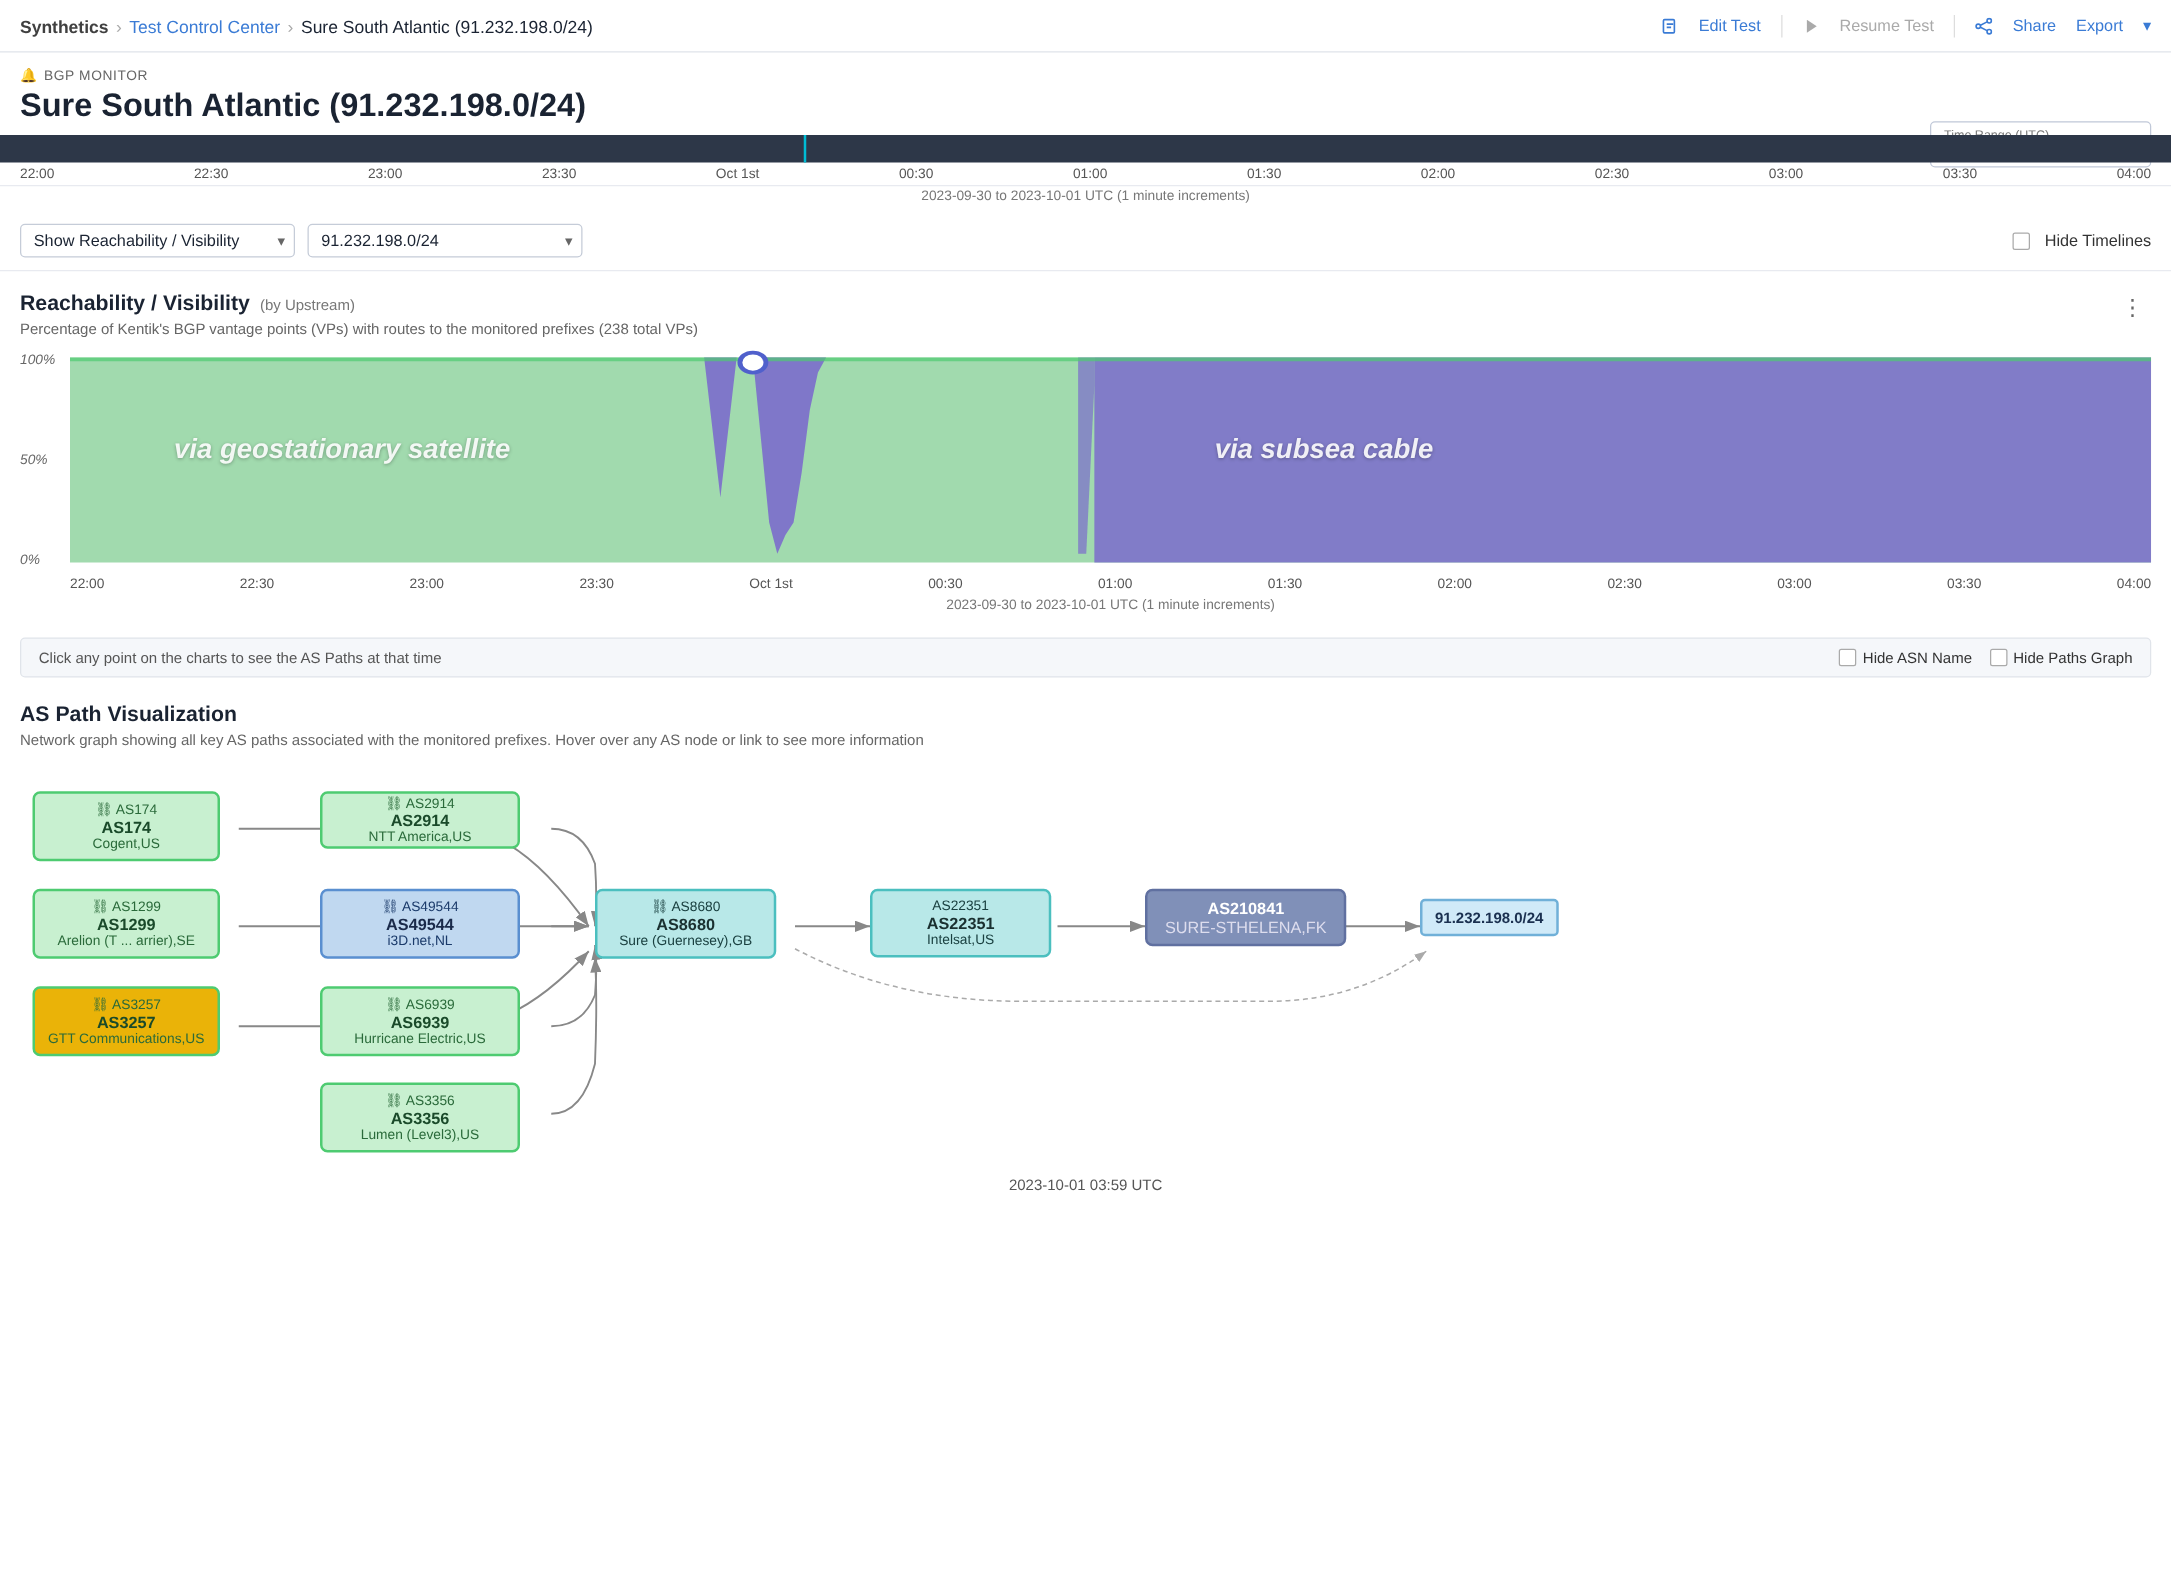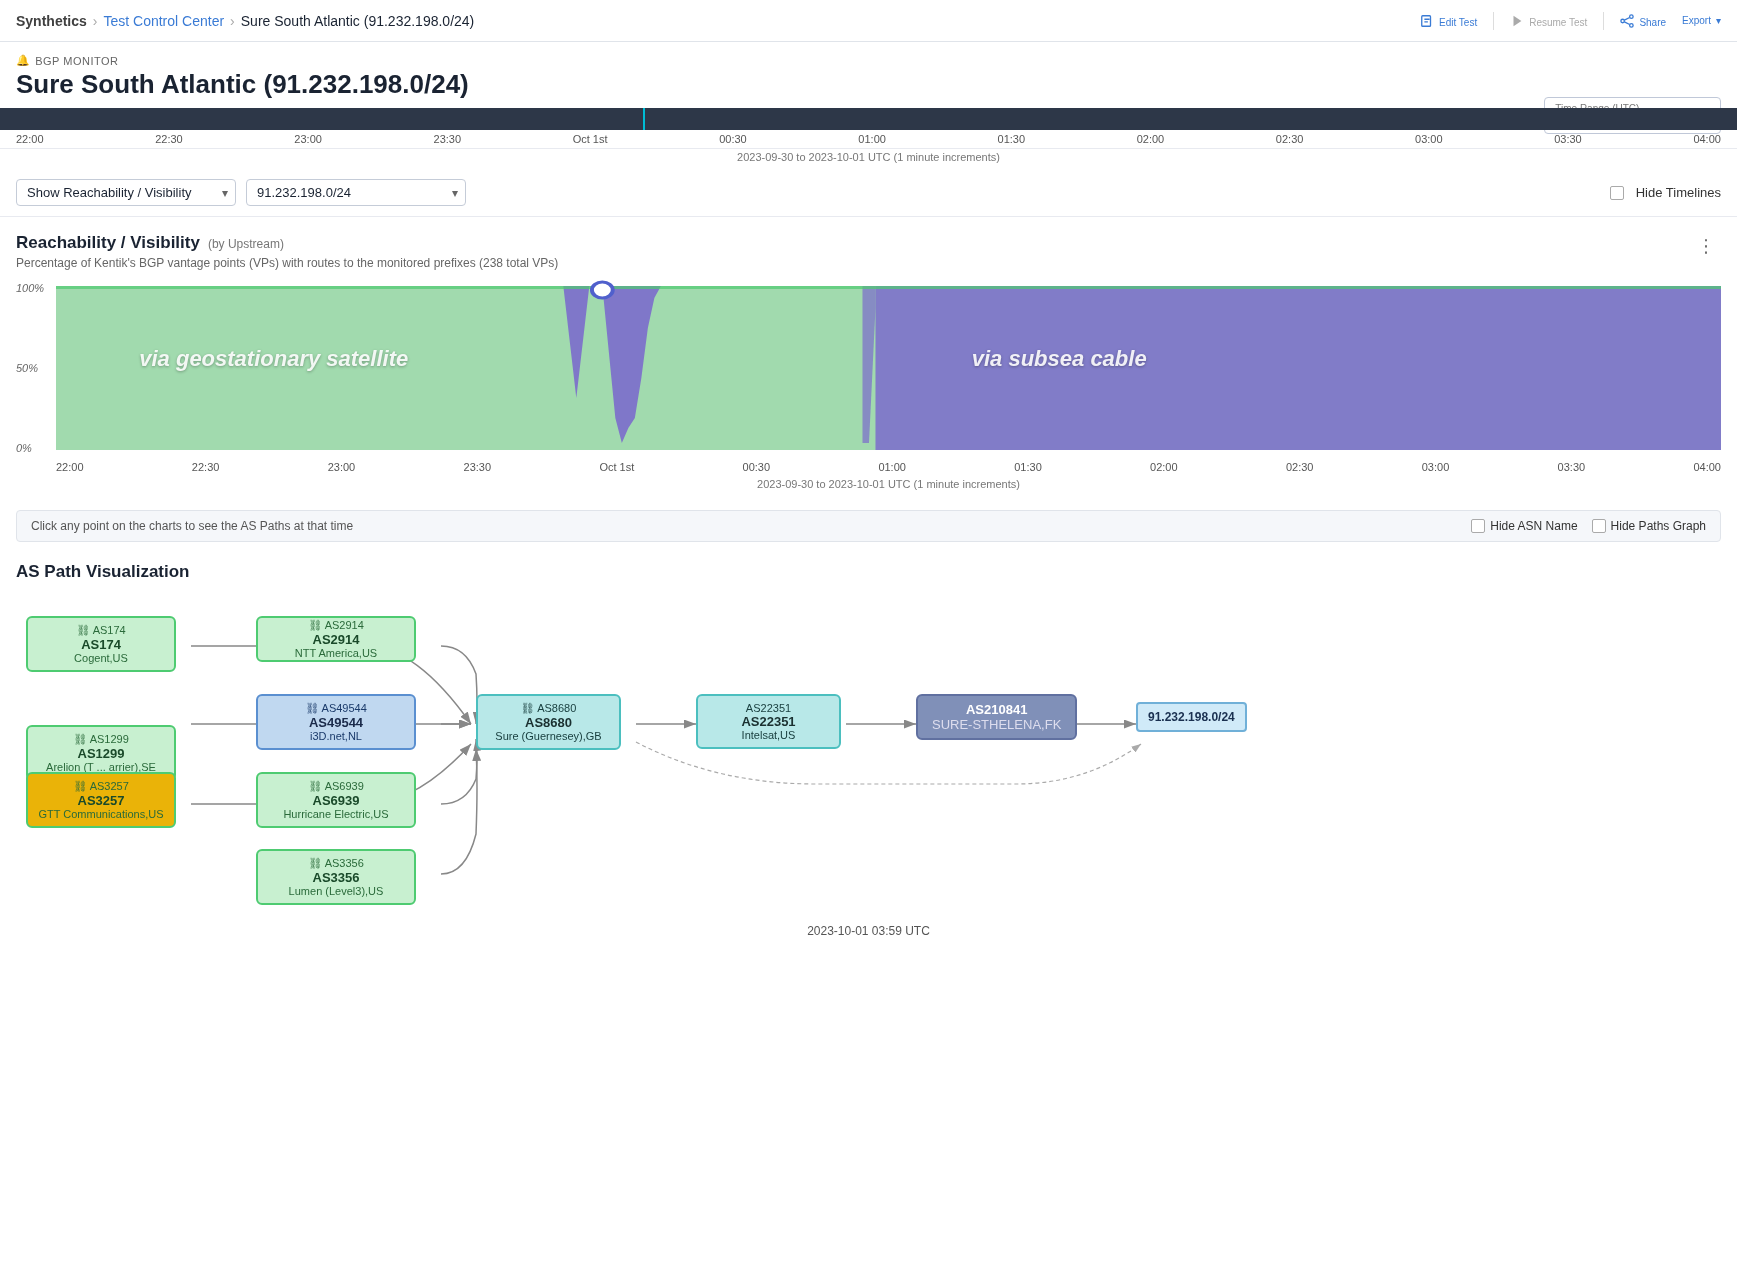--- a/index.html
+++ b/index.html
@@ -10,21 +10,21 @@
       display: flex; align-items: center; justify-content: space-between;
       padding: 8px 16px; border-bottom: 1px solid #e0e4ea; height: 42px;
       background: #fff;
     }
     .breadcrumb { display: flex; align-items: center; gap: 6px; font-size: 14px; }
     .breadcrumb .synthetics { color: #404040; font-weight: 600; }
     .breadcrumb .sep { color: #aaa; }
     .breadcrumb .link { color: #3a7bd5; }
     .breadcrumb .current { color: #1a2332; }
     .nav-actions { display: flex; align-items: center; gap: 16px; }
-    .nav-btn { display: flex; align-items: flex-end; gap: 5px; color: #3a7bd5; font-size: 10px; cursor: pointer; background: none; border: none; }
+    .nav-btn { display: flex; align-items: flex-end; gap: 16px; color: #3a7bd5; font-size: 13px; cursor: pointer; background: none; border: none; }
     .nav-btn.disabled { color: #aaa; }
     .nav-btn svg { width: 14px; height: 14px; }
     .separator { width: 1px; height: 18px; background: #ddd; }
 
     
     .page-header { padding: 12px 16px 8px; }
     .bgp-monitor-label { font-size: 11px; color: #666; text-transform: uppercase; letter-spacing: 0.5px; display: flex; align-items: center; gap: 5px; }
     .page-title { font-size: 26px; font-weight: 700; color: #1a2332; margin-top: 2px; }
     .time-range-box {
       position: absolute; right: 16px; top: 55px;
@@ -266,20 +266,21 @@
     </div>
     <div class="info-checkbox-row">
       <span class="checkbox"></span>
       <span>Hide Paths Graph</span>
     </div>
   </div>
 </div>
 
 <div class="as-path-section">
   <div class="as-path-title">AS Path Visualization</div>
+  <div class="as-path-desc">Network graph showing all key AS paths associated with the monitored prefixes. Hover over any AS node or link to see more information</div>
 
   <div style="position:relative; height:340px; margin-top:12px;">
 
     <svg style="position:absolute;top:0;left:0;width:100%;height:100%;pointer-events:none;">
 
       <path d="M 175,52 Q 280,52 350,52 Q 400,52 455,130" stroke="#888" stroke-width="1.5" fill="none" marker-end="url(#arrowhead)"></path>
 
       <path d="M 175,130 Q 300,130 455,130" stroke="#888" stroke-width="1.5" fill="none" marker-end="url(#arrowhead)"></path>
 
       <path d="M 175,210 Q 280,210 350,210 Q 400,210 455,150" stroke="#888" stroke-width="1.5" fill="none" marker-end="url(#arrowhead)"></path>
@@ -308,21 +309,21 @@
           <polygon points="0 0, 8 3, 0 6" fill="#aaa"></polygon>
         </marker>
       </defs>
     </svg>
 
     <div style="position:absolute; left:10px; top:22px; background:#c8f0d0; border:2px solid #4ecb71; border-radius:6px; padding:6px 10px; min-width:150px; text-align:center;">
       <div style="font-size:11px; color:#2a6a3a;">⛓ AS174</div>
       <div style="font-size:13px; font-weight:700; color:#1a4a2a;">AS174</div>
       <div style="font-size:11px; color:#2a6a3a;">Cogent,US</div>
     </div>
-    <div style="position:absolute; left:10px; top:100px; background:#c8f0d0; border:2px solid #4ecb71; border-radius:6px; padding:6px 10px; min-width:150px; text-align:center;margin-top:31px;">
+    <div style="position:absolute; left:10px; top:100px; background:#c8f0d0; border:2px solid #4ecb71; border-radius:6px; padding:6px 10px; min-width:150px; text-align:center;">
       <div style="font-size:11px; color:#2a6a3a;">⛓ AS1299</div>
       <div style="font-size:13px; font-weight:700; color:#1a4a2a;">AS1299</div>
       <div style="font-size:11px; color:#2a6a3a;">Arelion (T ... arrier),SE</div>
     </div>
     <div style="position:absolute; left:10px; top:178px; background:#eab308; border:2px solid #4ecb71; border-radius:6px; padding:6px 10px; min-width:150px; text-align:center;">
       <div style="font-size:11px; color:#2a6a3a;">⛓ AS3257</div>
       <div style="font-size:13px; font-weight:700; color:#1a4a2a;">AS3257</div>
       <div style="font-size:11px; color:#2a6a3a;">GTT Communications,US</div>
     </div>
 

